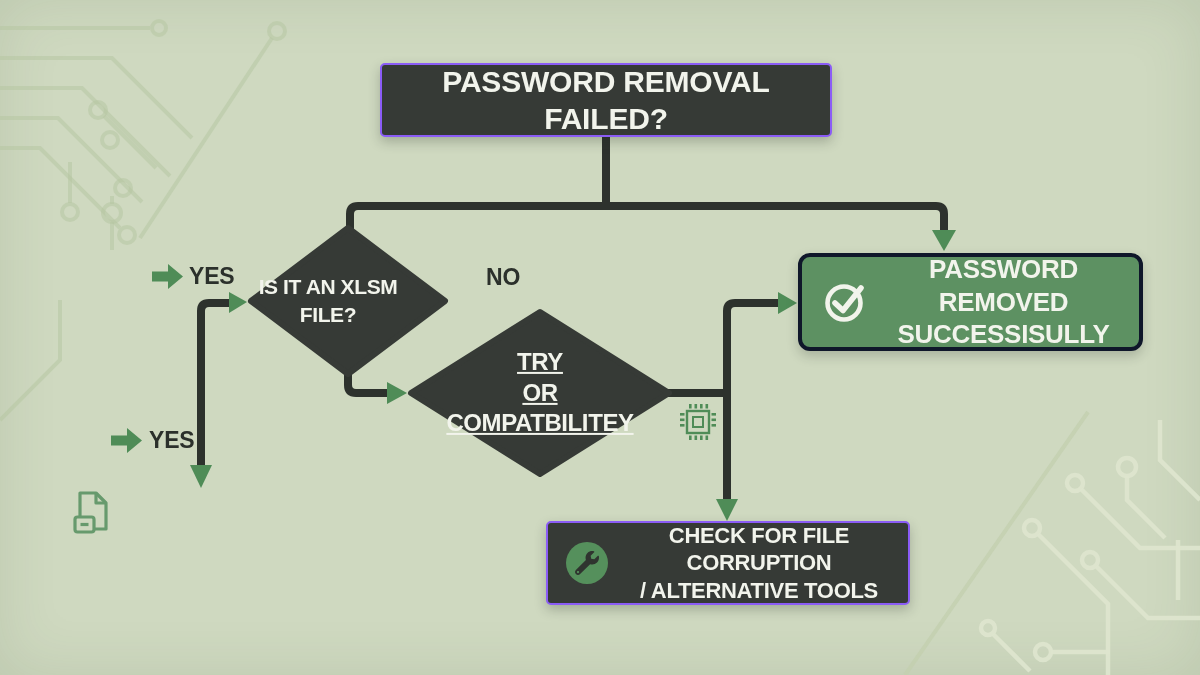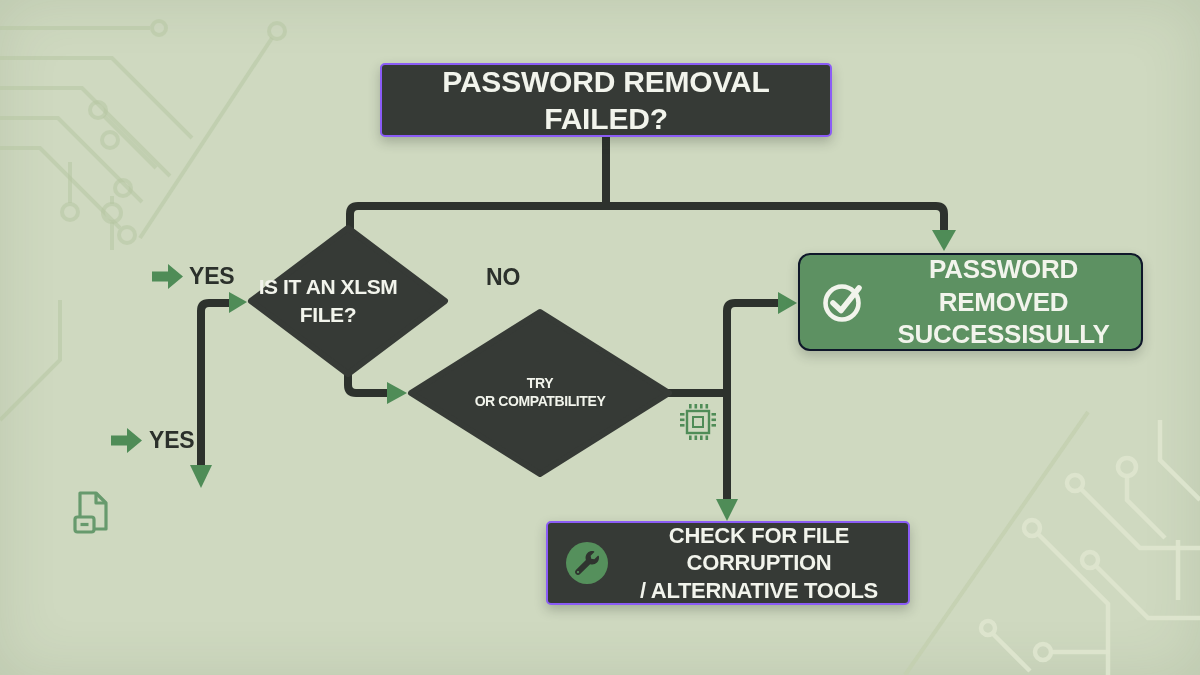--- a/index.html
+++ b/index.html
@@ -24,34 +24,34 @@
   .layer{position:absolute;left:0;top:0;}
   
   .node{position:absolute;box-sizing:border-box;display:flex;align-items:center;justify-content:center;}
   .node-dark{
     background:var(--node-dark);border-radius:5px;
     border:2px solid #8b5cf6;
     box-shadow:0 5px 12px rgba(30,40,30,.25);
   }
   .node-green{
     background:var(--node-green);border-radius:12px;
-    border:2px solid #0f172a;
+    border:4px solid #0f172a;
     box-shadow:0 5px 12px rgba(30,40,30,.22);
   }
   .node-text{color:var(--text-light);font-weight:700;text-align:center;letter-spacing:-.3px;line-height:1.25;}
   .start-node{left:380px;top:63px;width:452px;height:74px;}
   .start-node .node-text{font-size:30px;letter-spacing:-.2px;}
   .success-node{left:798px;top:253px;width:345px;height:98px;padding:0 14px 0 20px;justify-content:flex-start;gap:14px;}
   .success-node .node-text{font-size:26px;flex:1;}
   .fallback-node{left:546px;top:521px;width:364px;height:84px;padding:0 12px 0 18px;justify-content:center;gap:14px;}
   .fallback-node .node-text{font-size:22px;}
   
   .diamond-text{position:absolute;transform:translate(-50%,-50%);color:var(--text-light);font-weight:700;text-align:center;letter-spacing:-.4px;}
   .diamond1-text{left:328px;top:301px;width:180px;font-size:21px;line-height:1.35;}
-  .diamond2-text{left:540px;top:393px;width:210px;font-size:14px;line-height:1.28;}
+  .diamond2-text{left:540px;top:393px;width:210px;font-size:24px;line-height:1.28;text-decoration:underline;}
   
   .edge-label{position:absolute;font-weight:700;color:var(--text-dark);font-size:23px;letter-spacing:-.2px;}
   .save-label{position:absolute;left:120px;top:498px;font-weight:700;color:var(--text-dark);font-size:25px;letter-spacing:-.2px;}
   
   .icon-abs{position:absolute;}
   .badge-circle{width:42px;height:42px;border-radius:50%;background:#55905c;display:flex;align-items:center;justify-content:center;flex:0 0 auto;}
   
   .trace-dark{stroke:var(--trace);stroke-width:4;fill:none;opacity:.55;}
   .trace-lite{stroke:var(--trace-light);stroke-width:4.5;fill:none;opacity:.95;}
   .trace-mid{stroke:#c3d0af;stroke-width:4;fill:none;opacity:.8;}

